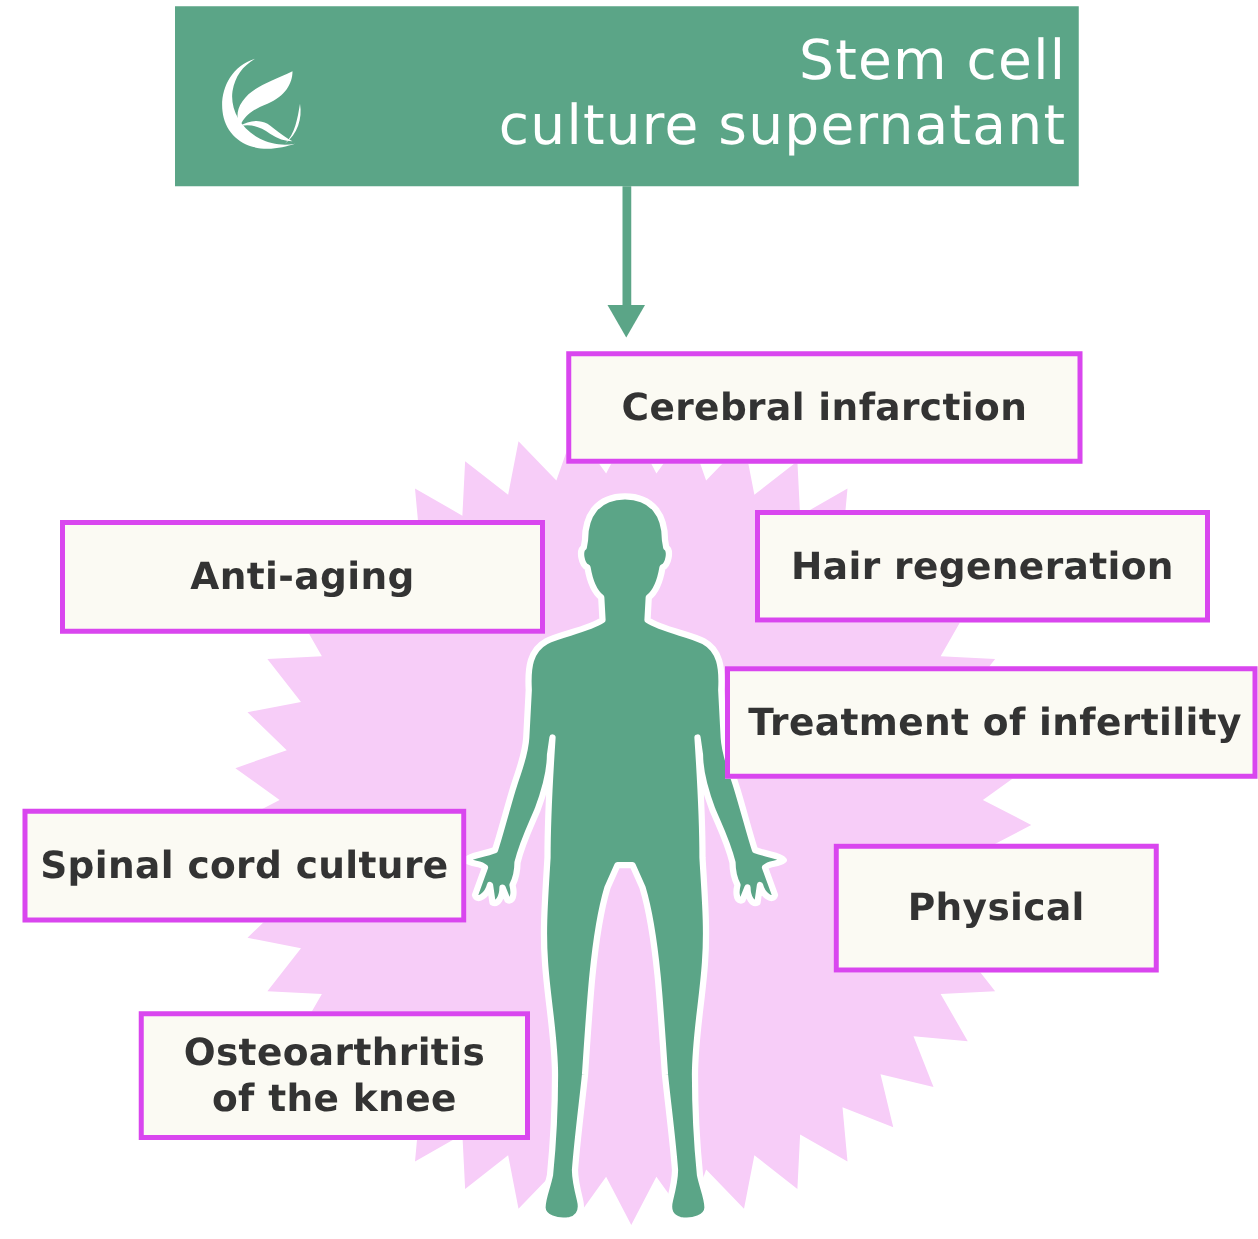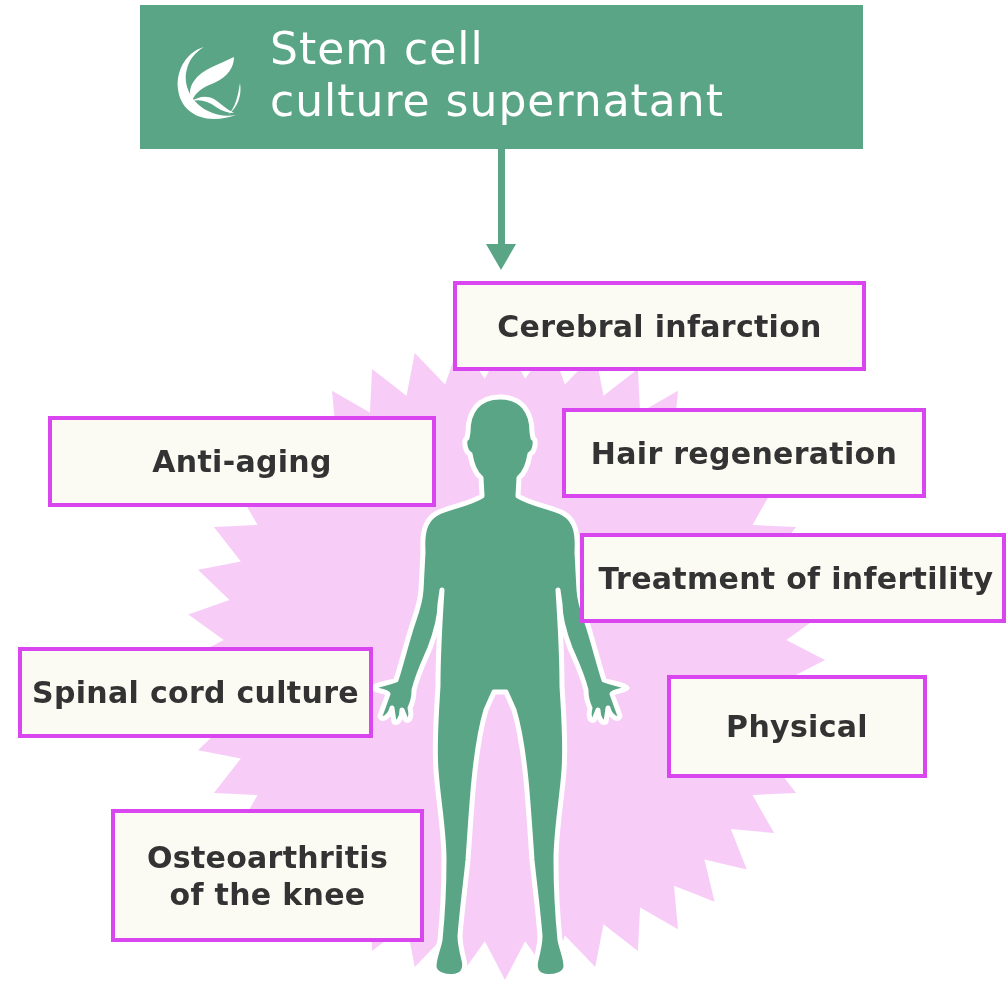--- a/index.html
+++ b/index.html
@@ -3,21 +3,21 @@
 <meta charset="utf-8">
 <style>
   html, body { margin:0; padding:0; background:#ffffff; }
   body { width:1006px; height:991px; position:relative; overflow:hidden;
          font-family:"DejaVu Sans", sans-serif; }
   #burst { position:absolute; left:0; top:0; }
   #figure { position:absolute; left:0; top:0; }
   .header { position:absolute; left:140px; top:5px; width:723px; height:144px;
             background:#5ba587; }
   .header-title { position:absolute; left:130px; right:10px; top:18px;
-            color:#ffffff; font-size:44px; line-height:52px; text-align:left;
+            color:#ffffff; font-size:44px; line-height:52px; text-align:right;
             font-family:"DejaVu Sans", sans-serif; letter-spacing:1px; }
   .header-title div { white-space:nowrap; }
   .logo { position:absolute; left:34px; top:38px; width:72px; height:78px; }
   .arrow-line { position:absolute; left:498px; top:149px; width:7px; height:96px; background:#5ba587; }
   .arrow-head { position:absolute; left:486px; top:244px; width:0; height:0;
             border-left:15px solid transparent; border-right:15px solid transparent;
             border-top:26px solid #5ba587; }
   .box { position:absolute; box-sizing:border-box; background:#fbfaf3;
          border:4px solid #d946ef; color:#333333; font-weight:bold;
          font-family:"DejaVu Sans", sans-serif; font-size:30px; line-height:37px;
@@ -114,32 +114,32 @@
 <div class="arrow-head"></div>
 
 <div class="box" style="left:453px; top:281px; width:413px; height:90px;">
   <span>Cerebral infarction</span>
 </div>
 
 <div class="box" style="left:48px; top:416px; width:388px; height:91px;">
   <span>Anti-aging</span>
 </div>
 
-<div class="box" style="left:562px; top:408px; width:364px; height:90px;">
+<div class="box" style="left:604px; top:408px; width:364px; height:90px;">
   <span>Hair regeneration</span>
 </div>
 
 <div class="box" style="left:580px; top:533px; width:426px; height:90px; padding-left:6px;">
   <span>Treatment of infertility</span>
 </div>
 
 <div class="box" style="left:18px; top:647px; width:355px; height:91px;">
   <span>Spinal cord culture</span>
 </div>
 
 <div class="box two" style="left:667px; top:675px; width:260px; height:103px;">
   <span>Physical</span>
 </div>
 
-<div class="box two" style="left:111px; top:809px; width:313px; height:133px;">
+<div class="box two" style="left:111px; top:809px; width:313px; height:103px;">
   <span>Osteoarthritis</span>
   <span>of the knee</span>
 </div>
 
 </body></html>

